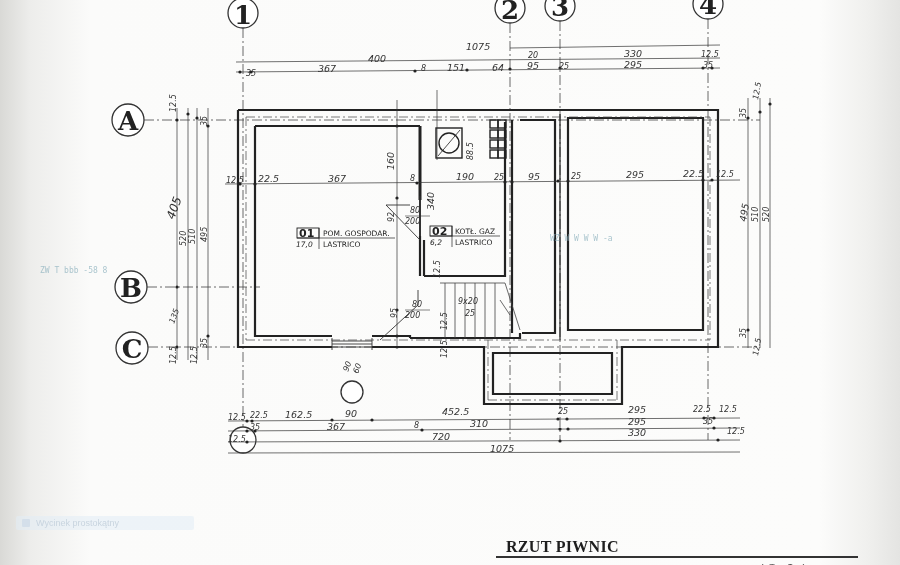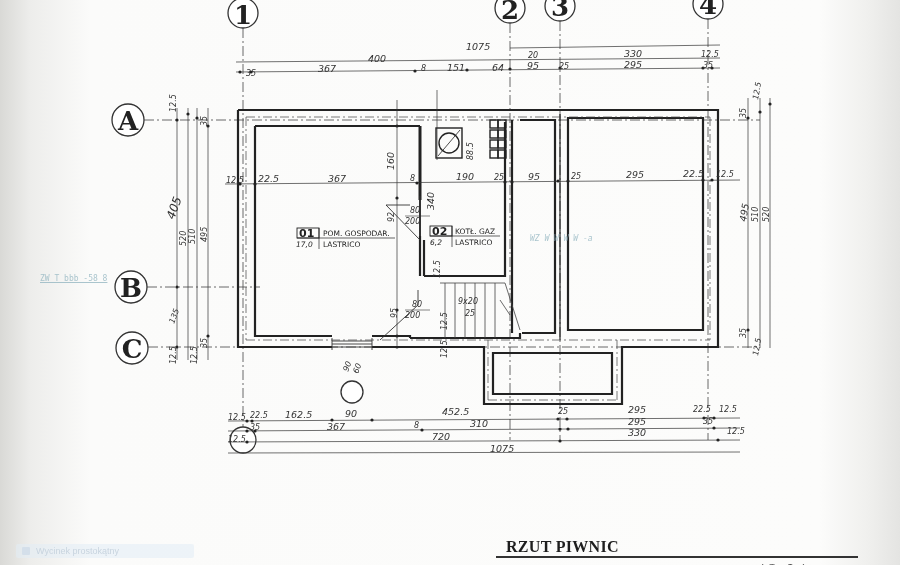--- a/index.html
+++ b/index.html
@@ -27,21 +27,21 @@
       position: absolute; left: 496px; top: 556px; width: 362px; height: 1.5px; background: #333;
     }
     .signature {
       position: absolute; left: 758px; top: 562px; font-family: "DejaVu Serif", serif; font-style: italic;
       font-size: 13px; color: #555;
     }
     .sel-chip {
       position: absolute; left: 16px; top: 516px; width: 178px; height: 14px;
       background: rgba(225, 236, 246, 0.55); border-radius: 2px;
       display: flex; align-items: center; gap: 6px; padding-left: 6px; box-sizing: border-box;
-      font-size: 9px; color: #c8d4df; margin-top: 28px;
+      font-size: 9px; color: #c8d4df;
     }
     .sel-chip .ico { width: 8px; height: 8px; background: #d4dfea; border-radius: 1px; display: inline-block; }
     .stamp { position: absolute; font-family: "DejaVu Sans Mono", monospace; font-size: 8px; color: #8fb3bf; opacity: 0.75; line-height: 9px; }
   </style>
 </head>
 <body>
 
 <div class="sheet">
 
   <svg class="plan" width="900" height="565" viewBox="0 0 900 565">
@@ -351,26 +351,26 @@
 
       <text x="228" y="442" class="dim-small">12.5</text>
       <text x="432" y="440">720</text>
       <text x="628" y="436">330</text>
       <text x="727" y="434" class="dim-small">12.5</text>
 
       <text x="490" y="452">1075</text>
     </g>
   </svg>
 
-  <div class="stamp" style="left:40px; top:274px;text-decoration:underline;">ZW
+  <div class="stamp" style="left:40px; top:266px;">ZW
 T
 bbb
 -58
 8</div>
-  <div class="stamp" style="left:530px; top:234px;font-style:italic;">WZ
+  <div class="stamp" style="left:550px; top:234px;">WZ
 W W
 W W
 -a</div>
 
   <div class="sel-chip">
     <span class="ico"></span>
     <span>Wycinek prostokątny</span>
   </div>
 
   <div class="title-block">RZUT PIWNIC</div>

